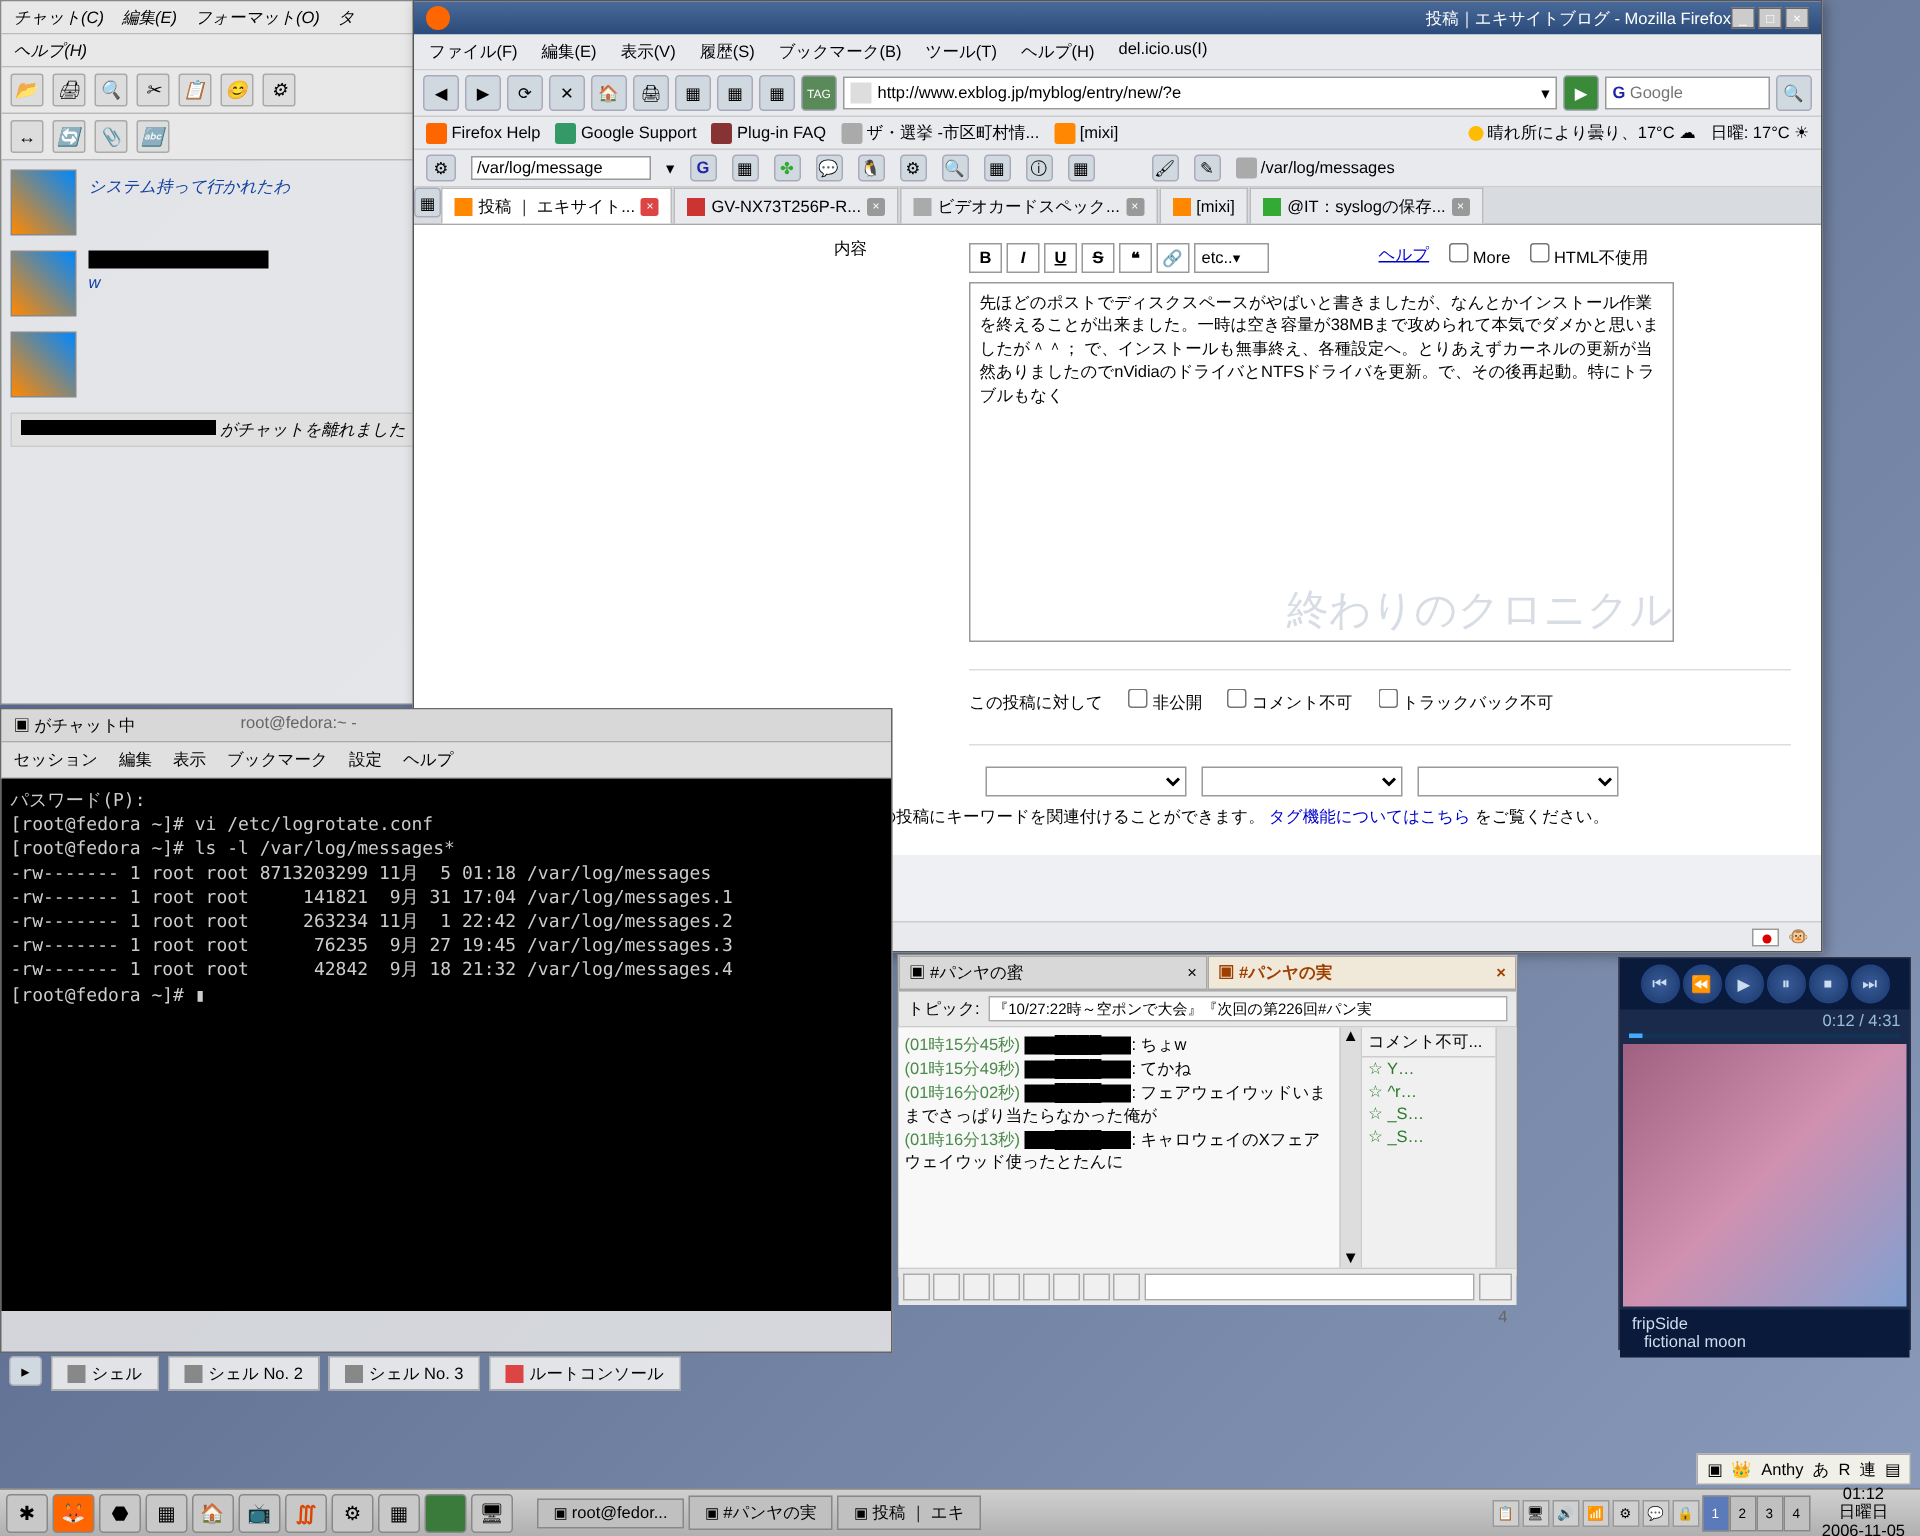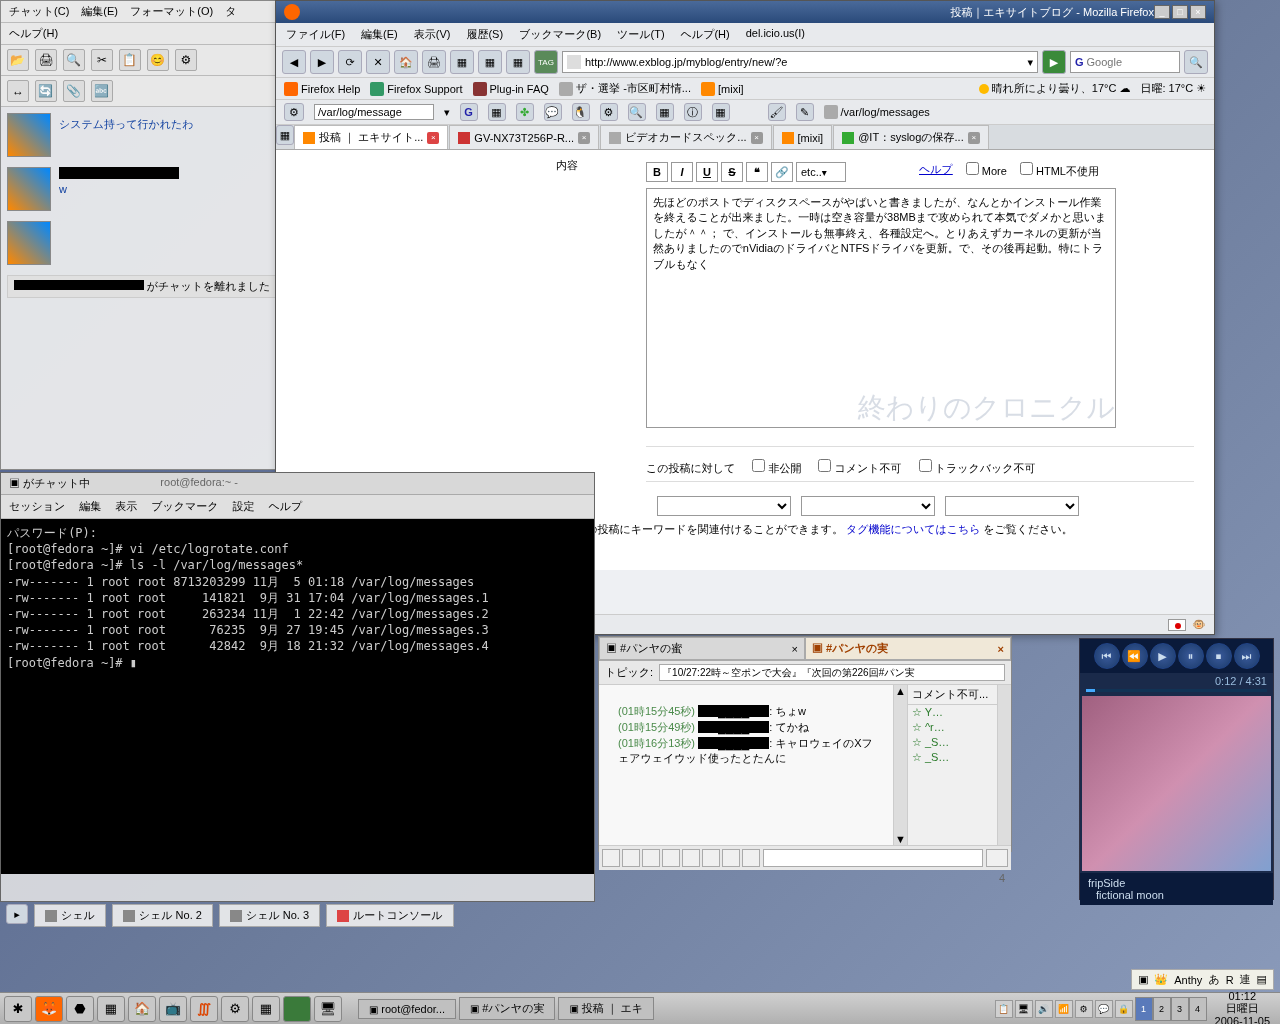--- a/index.html
+++ b/index.html
@@ -1,19 +1,19 @@
 <!DOCTYPE html>
 <html><head>
 <meta charset="utf-8">
 <style>
 * { margin: 0; padding: 0; box-sizing: border-box; font-family: sans-serif; font-size: 11px; }
 body { width: 1280px; height: 1024px; background: linear-gradient(135deg, #4a5a8a 0%, #6a7a9a 50%, #8a9aba 100%); position: relative; overflow: hidden; }
 
 
-.chat-window { position: absolute; left: 0; top: 0; width: 310px; height: 470px; background: rgba(240,240,240,0.92); border: 1px solid #888; }
+.chat-window { position: absolute; left: 0; top: 0; width: 310px; height: 470px; background: rgba(240,240,240,0.92); border: 1px solid #888; font-style: italic; }
 .menubar { display: flex; gap: 12px; padding: 3px 8px; background: #e8e8e8; border-bottom: 1px solid #bbb; }
 .menubar span { cursor: default; }
 .toolbar { display: flex; gap: 6px; padding: 4px 6px; background: #e8e8e8; border-bottom: 1px solid #bbb; }
 .tbtn { width: 22px; height: 22px; background: #ddd; border: 1px solid #aaa; border-radius: 2px; display: flex; align-items: center; justify-content: center; font-size: 12px; }
 .chat-body { padding: 6px; }
 .chat-entry { display: flex; gap: 8px; margin-bottom: 10px; }
 .avatar { width: 44px; height: 44px; background: linear-gradient(45deg,#f80,#08f); border: 1px solid #888; flex-shrink: 0; }
 .chat-text { color: #1040a0; padding-top: 4px; }
 .chat-status { background: #e0e0e0; padding: 3px 6px; border: 1px solid #ccc; margin-top: 6px; font-size: 10px; }
 
@@ -37,21 +37,21 @@
 .tab-close { width: 12px; height: 12px; background: #d44; color: #fff; border-radius: 2px; font-size: 8px; display: flex; align-items: center; justify-content: center; }
 .ff-content { background: #fff; height: 420px; padding: 12px 20px; overflow: hidden; position: relative; }
 .editor-label { position: absolute; left: 280px; top: 8px; }
 .editor-toolbar { display: flex; gap: 3px; margin-bottom: 6px; margin-left: 350px; }
 .ed-btn { width: 22px; height: 20px; background: #fff; border: 1px solid #999; display: flex; align-items: center; justify-content: center; font-weight: bold; font-size: 11px; }
 .ed-combo { width: 50px; height: 20px; background: #fff; border: 1px solid #999; display: flex; align-items: center; padding: 0 4px; font-size: 10px; }
 .ed-link { color: #00c; text-decoration: underline; margin-left: 70px; }
 .ed-check { margin-left: 10px; }
 .editor-area { width: 470px; height: 240px; background: rgba(255,255,255,0.7); border: 1px solid #999; padding: 6px; margin-left: 350px; font-size: 11px; line-height: 1.4; position: relative; }
 .editor-bg { position: absolute; right: 0; bottom: 0; font-size: 28px; color: rgba(100,120,150,0.25); font-family: serif; }
-.post-options { margin-left: 350px; margin-top: 18px; padding: 12px 0 5px 0; border-top: 1px solid #ddd; border-bottom: 1px solid #ddd; }
+.post-options { margin-left: 350px; margin-top: 18px; padding: 12px 0 20px 0; border-top: 1px solid #ddd; border-bottom: 1px solid #ddd; }
 .opt-check { margin-left: 14px; }
 .tag-row { display: flex; gap: 10px; align-items: center; margin-top: 14px; margin-left: 268px; }
 .tag-sel { width: 134px; height: 20px; background: #fff; border: 1px solid #999; }
 .tag-note { margin-left: 268px; margin-top: 6px; font-size: 10px; }
 .tag-note a { color: #00c; }
 .ff-status { position: absolute; bottom: 0; left: 0; right: 0; height: 20px; background: #e8eaed; border-top: 1px solid #ccc; padding: 2px 8px; display: flex; justify-content: space-between; }
 .ff-flag { width: 18px; height: 12px; background: #fff; border: 1px solid #999; position: relative; }
 .ff-flag::after { content: ''; position: absolute; left: 6px; top: 3px; width: 6px; height: 6px; background: #d00; border-radius: 50%; }
 
 
@@ -60,21 +60,21 @@
 .term-body { background: #000; color: #ccc; font-family: monospace; font-size: 12px; padding: 6px; height: 355px; line-height: 1.35; white-space: pre; overflow: hidden; }
 
 
 .irc-pair { position: absolute; left: 598px; top: 636px; width: 414px; height: 216px; background: #e8e8e8; border: 1px solid #888; }
 .irc-tabs { display: flex; background: #d8d8d8; border-bottom: 1px solid #aaa; }
 .irc-tab { flex: 1; padding: 3px 6px; border: 1px solid #aaa; display: flex; justify-content: space-between; align-items: center; }
 .irc-tab.active { background: #f0e8d8; color: #a04000; font-weight: bold; }
 .irc-topic { padding: 3px 6px; display: flex; gap: 6px; align-items: center; border-bottom: 1px solid #ccc; }
 .irc-topic input { flex: 1; border: 1px solid #aaa; padding: 2px; font-size: 10px; }
 .irc-body { display: flex; height: 160px; }
-.irc-msgs { flex: 1; padding: 19px; font-size: 10px; overflow: hidden; background: #f8f8f8; }
+.irc-msgs { flex: 1; padding: 4px; font-size: 10px; overflow: hidden; background: #f8f8f8; }
 .irc-msg { margin-bottom: 1px; }
 .irc-time { color: #4a8a4a; }
 .irc-nick { background: #000; color: #000; padding: 0 20px; }
 .irc-users { width: 90px; border-left: 1px solid #ccc; background: #f0f0f0; font-size: 9px; }
 .irc-users-hdr { padding: 2px 4px; border-bottom: 1px solid #ccc; }
 .irc-user { padding: 1px 4px; color: #2a7a2a; }
 .irc-input { display: flex; padding: 3px; gap: 3px; border-top: 1px solid #ccc; background: #e8e8e8; }
 .irc-input-btns { display: flex; gap: 2px; }
 .irc-ibtn { width: 18px; height: 18px; background: #f0f0f0; border: 1px solid #aaa; }
 .irc-textbox { flex: 1; border: 1px solid #aaa; height: 18px; }
@@ -204,21 +204,21 @@
     </div>
     <div class="navbtn">🔍</div>
   </div>
   <div class="ff-bookmarkbar">
     <div class="bm-item">
         <span class="bm-icon" style="background:#f60"></span>
         <span>Firefox Help</span>
       </div>
     <div class="bm-item">
         <span class="bm-icon" style="background:#396"></span>
-        <span>Firefox Support</span>
+        <span>Google Support</span>
       </div>
     <div class="bm-item">
         <span class="bm-icon" style="background:#833"></span>
         <span>Plug-in FAQ</span>
       </div>
     <div class="bm-item">
         <span class="bm-icon" style="background:#aaa"></span>
         <span>ザ・選挙 -市区町村情...</span>
       </div>
     <div class="bm-item">
@@ -388,20 +388,21 @@
       </div>
   </div>
   <div class="irc-topic">
     <span>トピック:</span>
     <input value="『10/27:22時～空ポンで大会』『次回の第226回#パン実" style="">
   </div>
   <div class="irc-body">
     <div class="irc-msgs">
       <div class="irc-msg"><span class="irc-time">(01時15分45秒)</span> <span class="irc-nick">████</span><span>: ちょw</span></div>
       <div class="irc-msg"><span class="irc-time">(01時15分49秒)</span> <span class="irc-nick">████</span><span>: てかね</span></div>
+      <div class="irc-msg"><span class="irc-time">(01時16分02秒)</span> <span class="irc-nick">████</span><span>: フェアウェイウッドいままでさっぱり当たらなかった俺が</span></div>
       <div class="irc-msg"><span class="irc-time">(01時16分13秒)</span> <span class="irc-nick">████</span><span>: キャロウェイのXフェアウェイウッド使ったとたんに</span></div>
     </div>
     <div style="width:14px;background:#ddd;border-left:1px solid #ccc;display:flex;flex-direction:column;justify-content:space-between;align-items:center;font-size:9px">
         <span>▲</span>
         <span>▼</span>
       </div>
     <div class="irc-users">
       <div class="irc-users-hdr">コメント不可...</div>
       <div class="irc-user">☆ Y…</div>
       <div class="irc-user">☆ ^r…</div>

